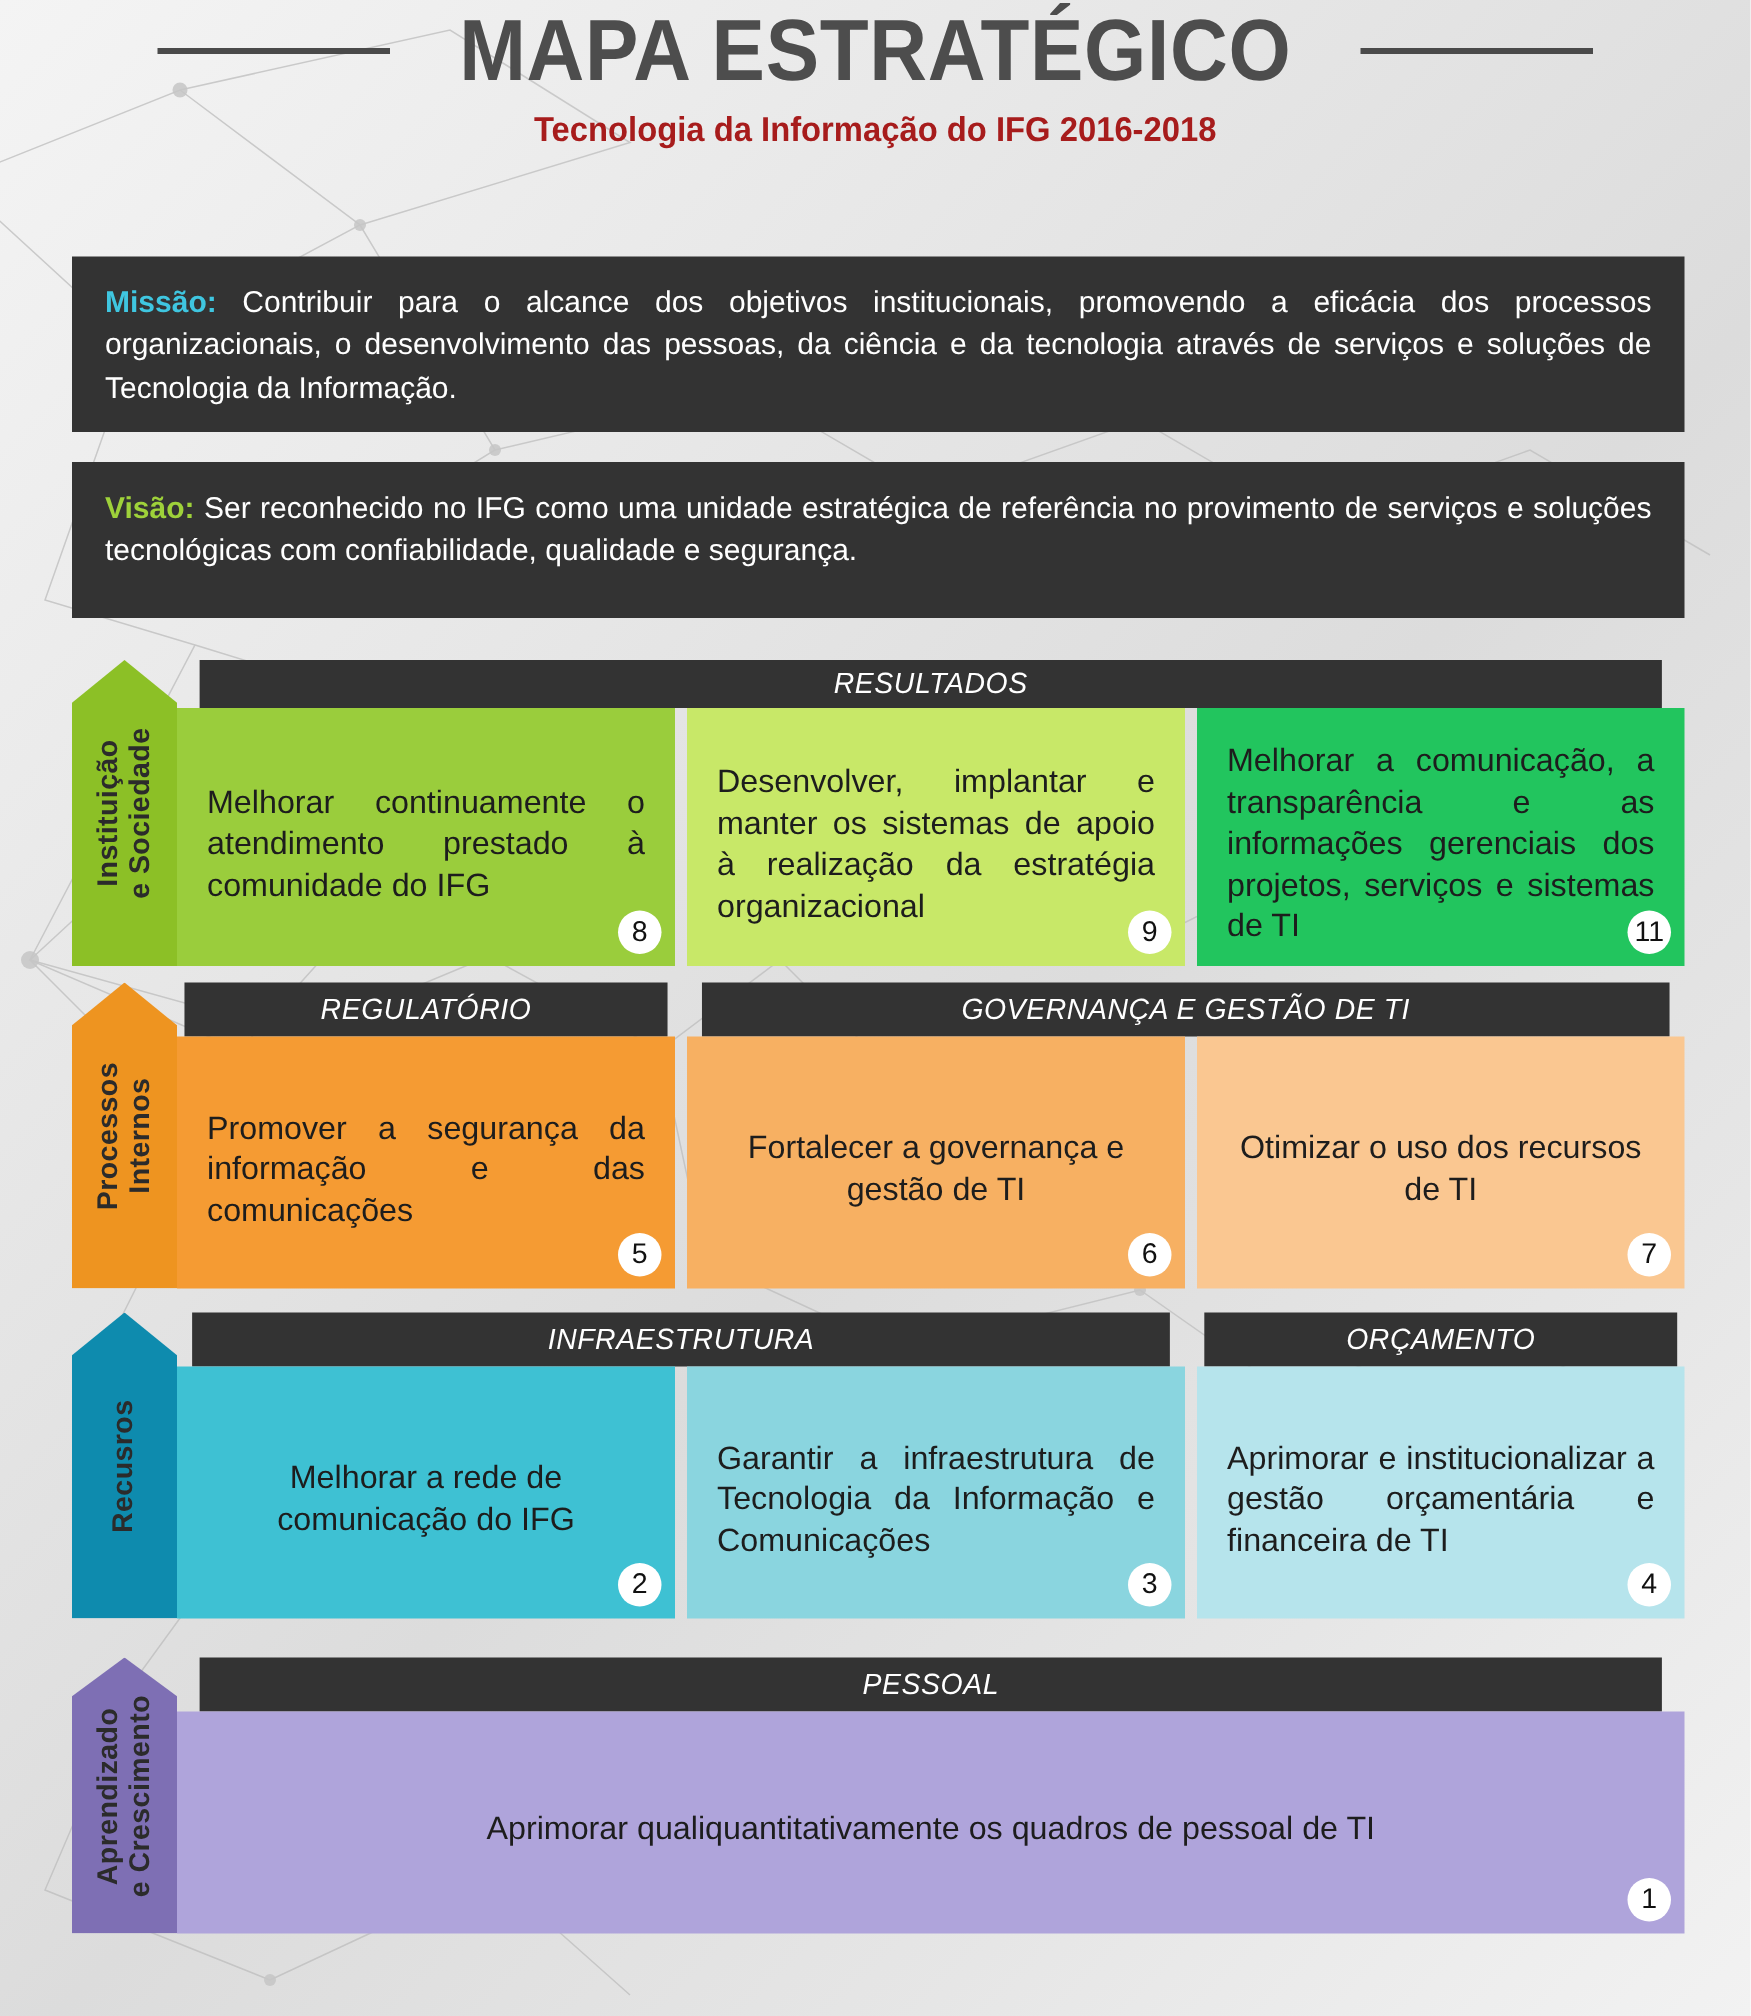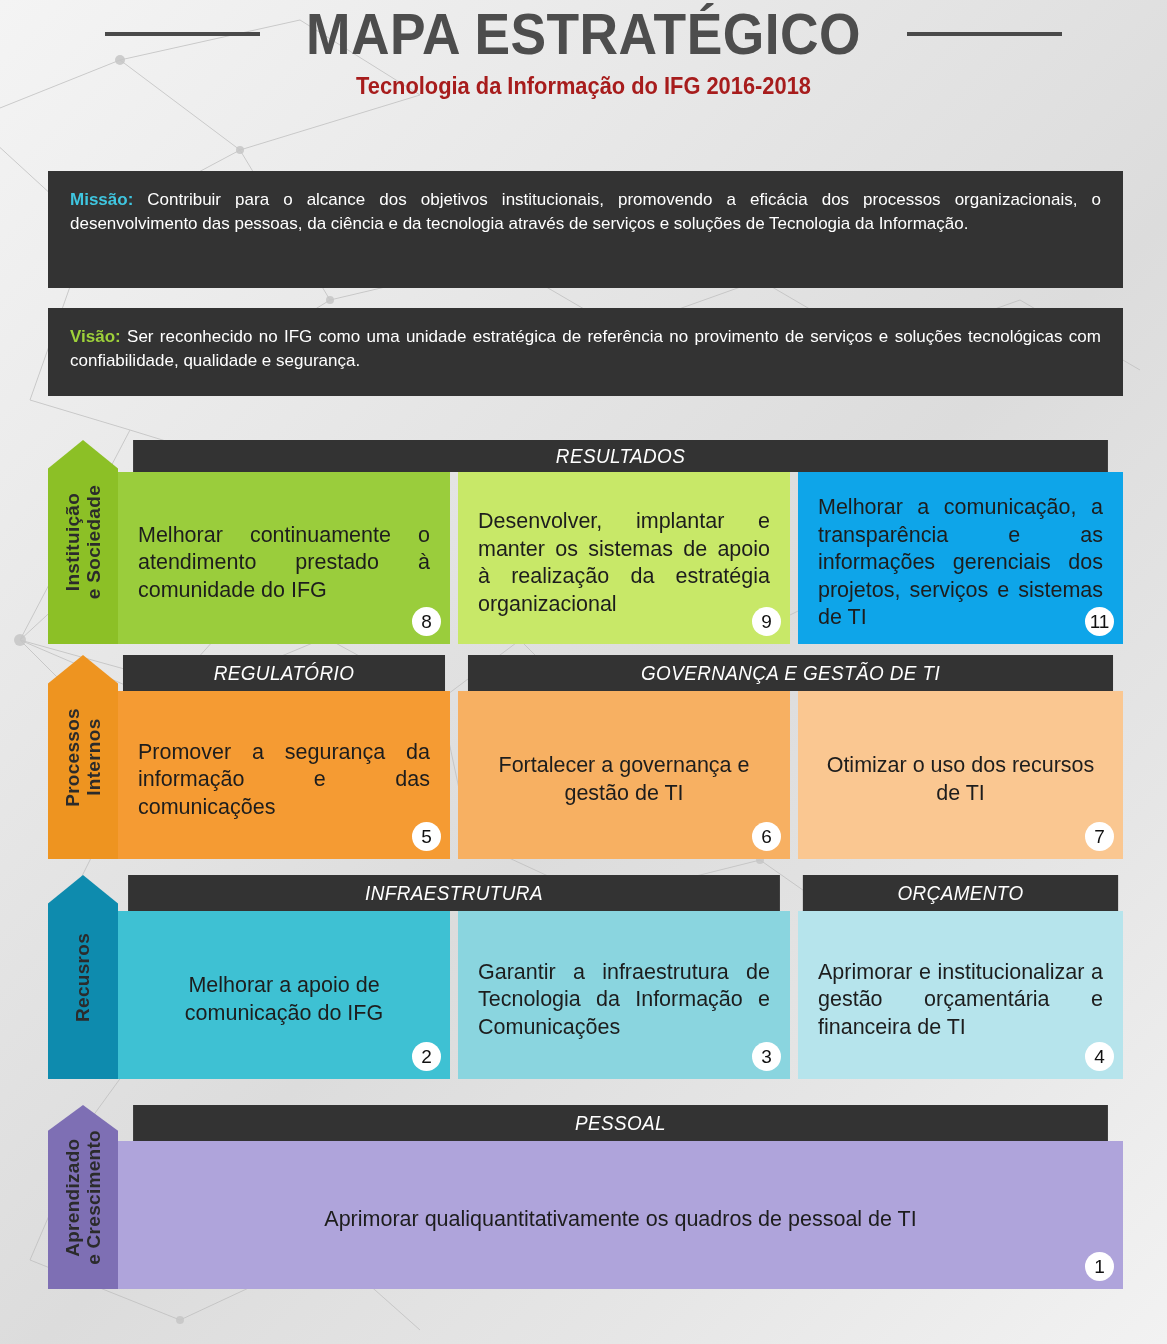--- a/index.html
+++ b/index.html
@@ -66,32 +66,32 @@
   }
 
   
   .panel {
     position: absolute;
     left: 48px;
     width: 1075px;
     background: #333333;
     color: #ffffff;
     padding: 17px 22px 20px 22px;
-    font-size: 17px;
+    font-size: 20px;
     line-height: 1.42;
     text-align: justify;
   }
   .panel .lead {
     font-weight: bold;
   }
   .lead-mission { color: #3fc6e0; }
   .lead-vision  { color: #9ed13a; }
 
   #mission-panel { top: 171px; height: 117px; }
-  #vision-panel  { top: 308px; height: 88px; }
+  #vision-panel  { top: 308px; height: 104px; }
 
   
   .row {
     position: absolute;
     left: 48px;
     width: 1075px;
     display: flex;
   }
 
   
@@ -254,21 +254,21 @@
       </div>
       <div class="cards">
         <div class="card c-35" style="background:#9ACD3C">
           <div class="card-text">Melhorar continuamente o atendimento prestado à comunidade do IFG</div>
           <div class="badge">8</div>
         </div>
         <div class="card c-33" style="background:#C8E868">
           <div class="card-text">Desenvolver, implantar e manter os sistemas de apoio à realização da estratégia organizacional</div>
           <div class="badge">9</div>
         </div>
-        <div class="card c-rest" style="background:#0ea5e9">
+        <div class="card c-rest" style="background:#22c55e">
           <div class="card-text">Melhorar a comunicação, a transparência e as informações gerenciais dos projetos, serviços e sistemas de TI</div>
           <div class="badge">11</div>
         </div>
       </div>
     </div>
   </div>
 
   <div class="row" id="row-processes">
     <div class="arrow-tab">
       <span class="arrow-label">Processos
@@ -300,21 +300,21 @@
     <div class="arrow-tab">
       <span class="arrow-label">Recusros</span>
     </div>
     <div class="row-body">
       <div class="band-headers">
         <div class="band-header" style="flex:0 0 672px">INFRAESTRUTURA</div>
         <div class="band-header c-rest">ORÇAMENTO</div>
       </div>
       <div class="cards">
         <div class="card c-35 center" style="background:#3EC1D3">
-          <div class="card-text">Melhorar a apoio de comunicação do IFG</div>
+          <div class="card-text">Melhorar a rede de comunicação do IFG</div>
           <div class="badge">2</div>
         </div>
         <div class="card c-33" style="background:#8AD5DF">
           <div class="card-text">Garantir a infraestrutura de Tecnologia da Informação e Comunicações</div>
           <div class="badge">3</div>
         </div>
         <div class="card c-rest" style="background:#B6E4EC">
           <div class="card-text">Aprimorar e institucionalizar a gestão orçamentária e financeira de TI</div>
           <div class="badge">4</div>
         </div>

